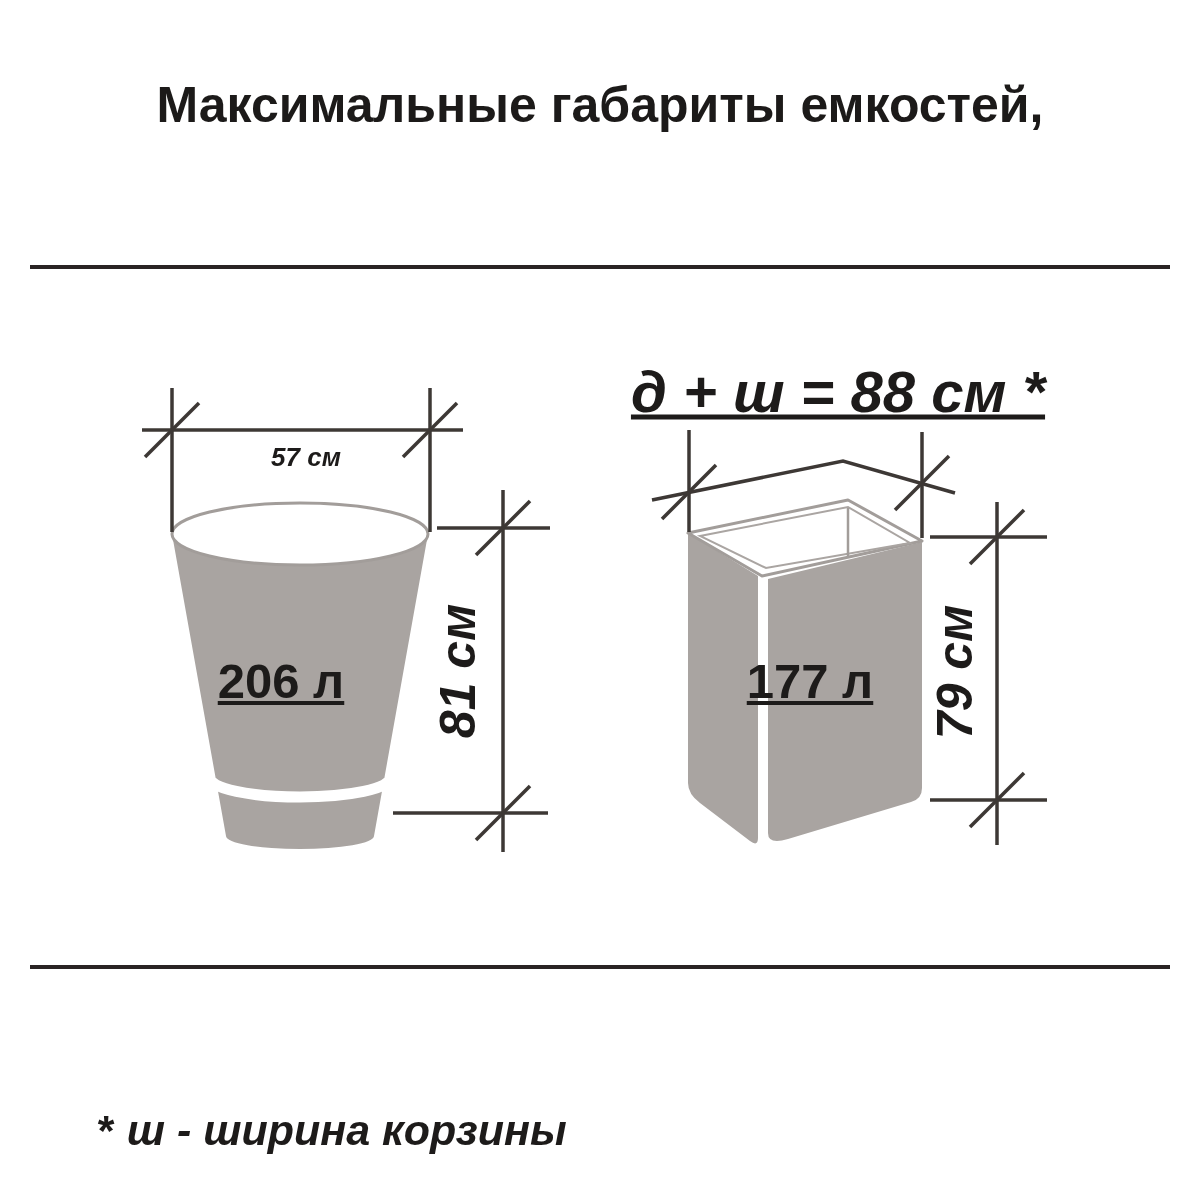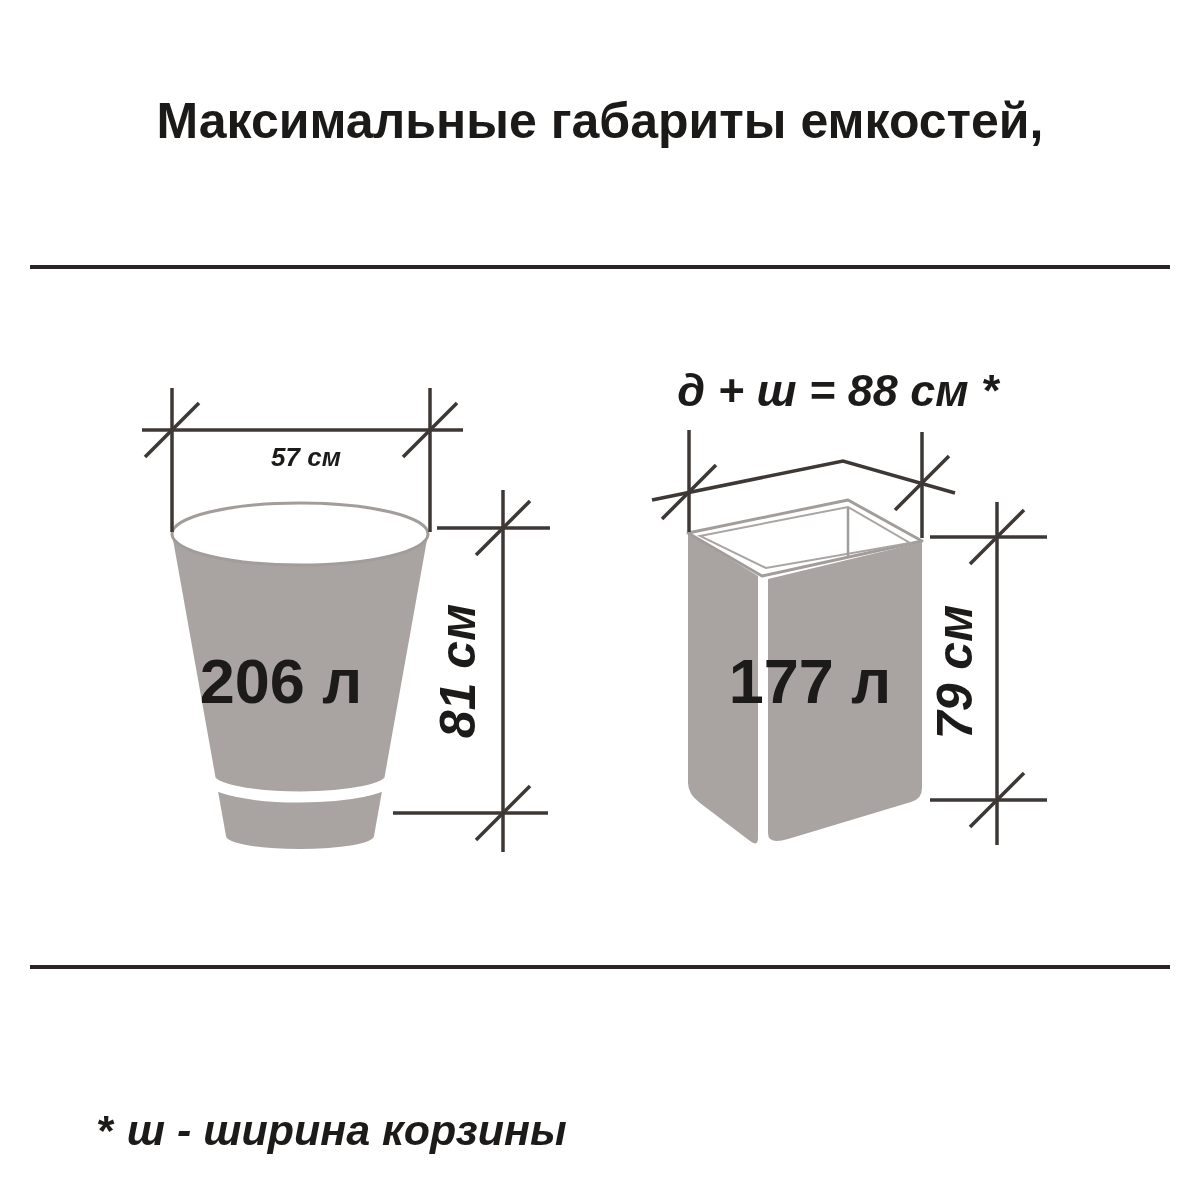--- a/index.html
+++ b/index.html
@@ -8,32 +8,32 @@
     width:1200px;height:1200px;
     background:#ffffff;
     overflow:hidden;
     font-family:"Liberation Sans", sans-serif;
     color:#1c1a19;
   }
   #diagram-svg{position:absolute;left:0;top:0;}
   .title{
     position:absolute;left:0;top:70px;width:1200px;
     text-align:center;font-weight:bold;font-size:50px;line-height:70px;
-    color:#1c1a19;letter-spacing:0;margin-top:16px;
+    color:#1c1a19;letter-spacing:0;
   }
   .lbl{
     position:absolute;font-weight:bold;white-space:nowrap;color:#1d1b1a;
     transform:translate(-50%,-50%);
   }
   .lbl.it{font-style:italic;}
   .lbl.rot{transform:translate(-50%,-50%) rotate(-90deg);}
-  .vol{font-size:63px;}
+  .vol{font-size:49px;text-decoration:underline;}
   .wdim{font-size:26px;}
   .hdim{font-size:50px;}
-  .fdim{font-size:45px;}
+  .fdim{font-size:58px;text-decoration:underline;}
   .footnote{
     position:absolute;left:96px;top:1005px;
     font-weight:bold;font-style:italic;font-size:43px;line-height:50px;
     color:#1d1b1a;white-space:pre;
   }
   .fn-marker{margin-right:14px;}
 </style>
 </head>
 <body>
 

